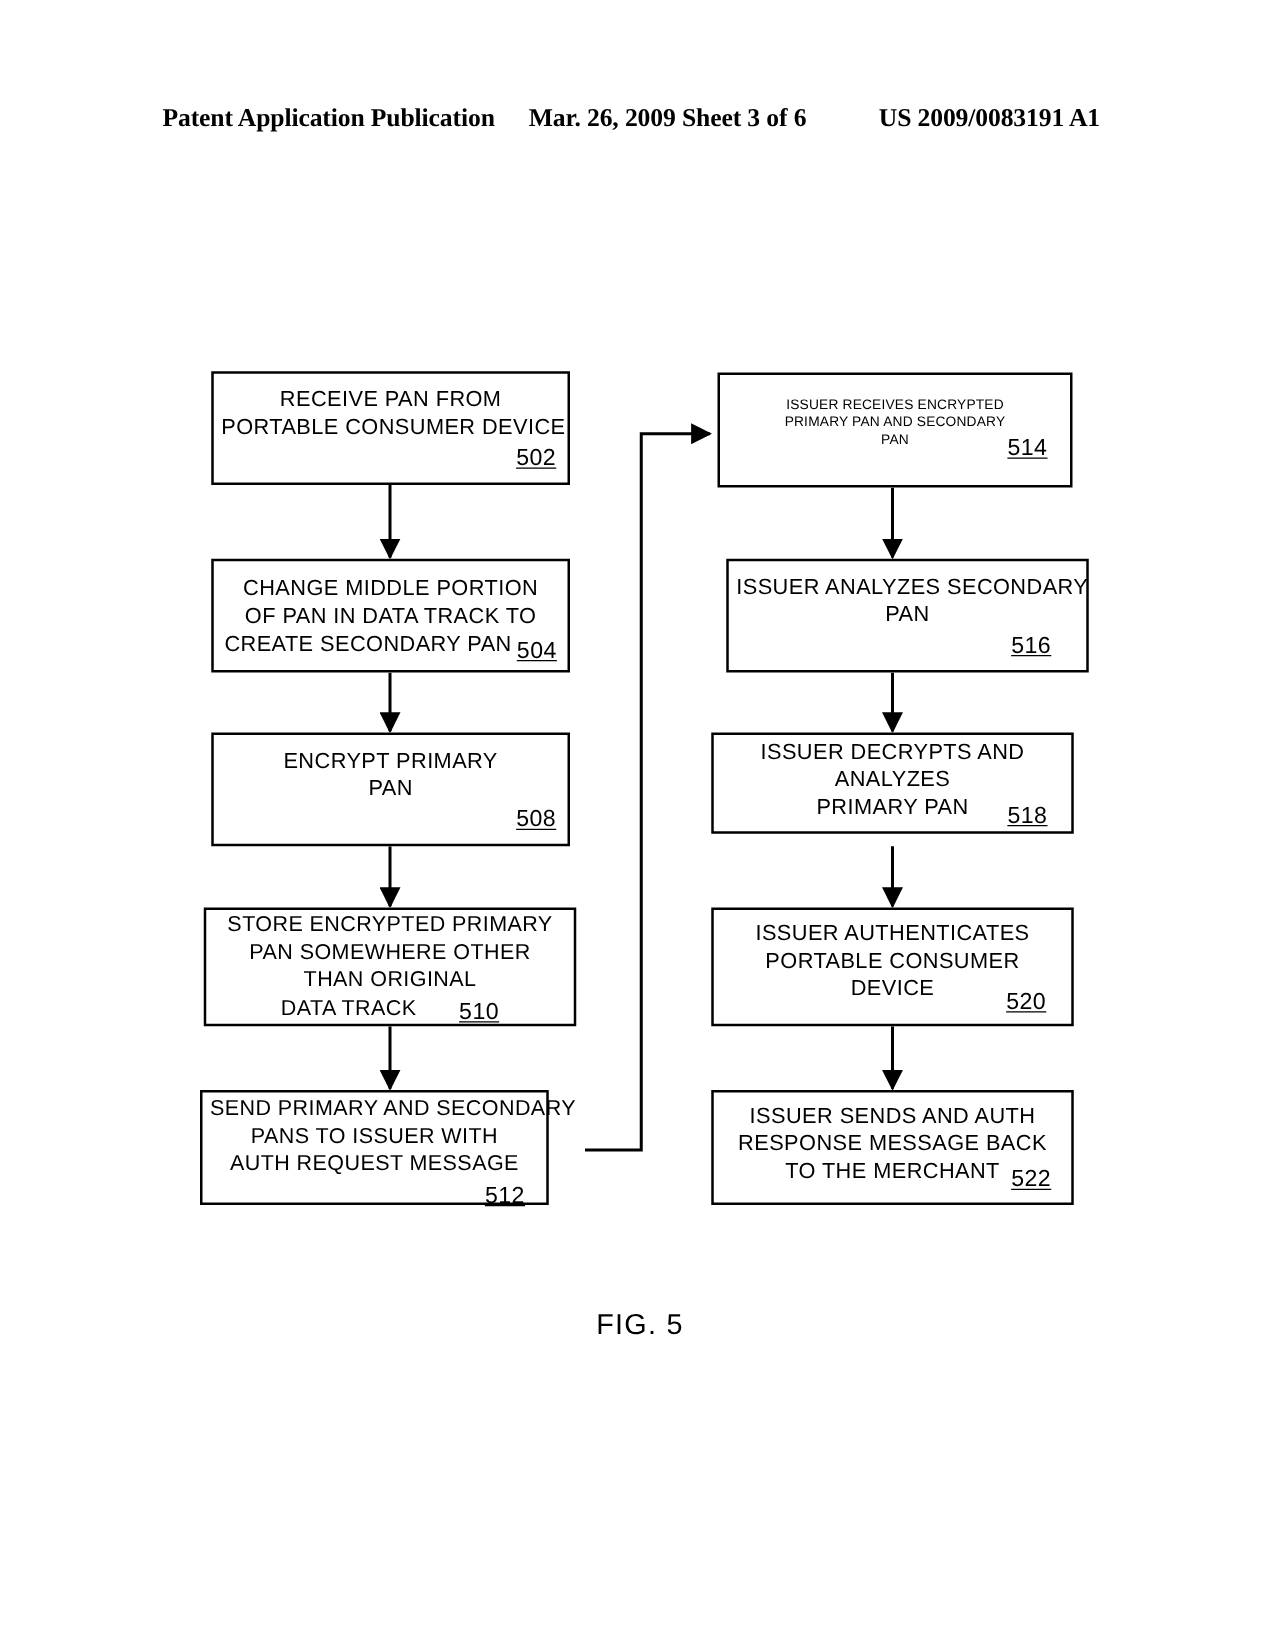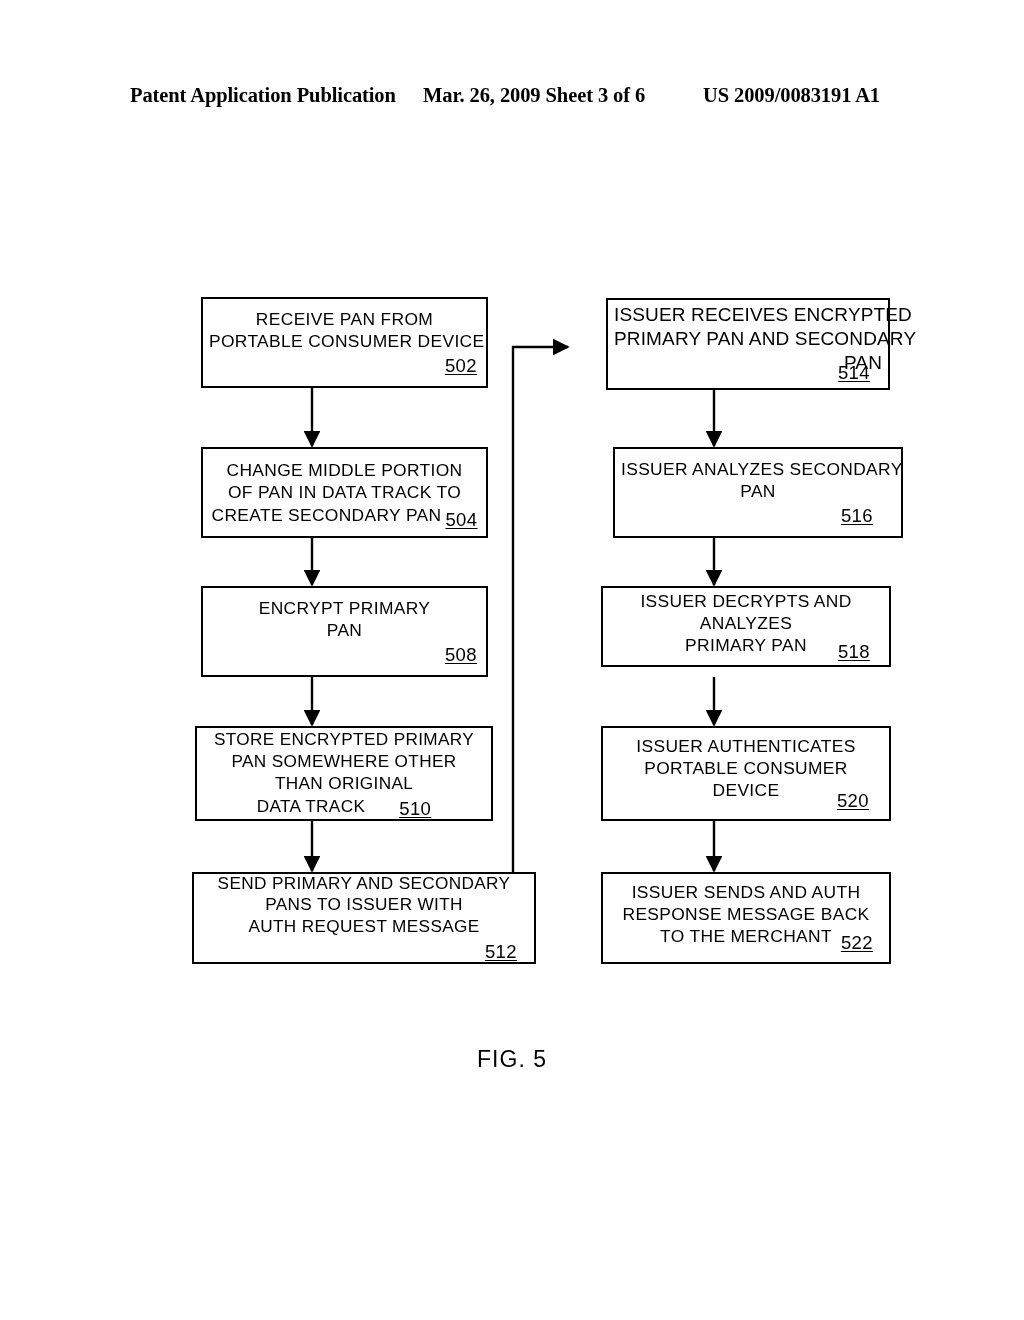--- a/index.html
+++ b/index.html
@@ -50,21 +50,20 @@
     background: #ffffff;
     display: flex;
     flex-direction: column;
     justify-content: center;
     align-items: center;
     text-align: center;
     font-size: 17.4px;
     line-height: 1.27;
     letter-spacing: 0.35px;
     padding: 2px 6px;
-    margin-left: 32px;
   }
   .fc-box .lines {
     display: block;
     width: 100%;
   }
   .fc-box .ln { display: block; white-space: nowrap; }
 
   
   .fc-box .ref-row {
     display: block;
@@ -85,31 +84,31 @@
     text-underline-offset: 2px;
     font-size: 18.5px;
     letter-spacing: 0.4px;
   }
 
   
   #box-502 { left: 169px; top: 297px;  width: 287px; height: 91px; }
   #box-504 { left: 169px; top: 447px;  width: 287px; height: 91px; }
   #box-508 { left: 169px; top: 586px;  width: 287px; height: 91px; }
   #box-510 { left: 163px; top: 726px;  width: 298px; height: 95px; }
-  #box-512 { left: 160px; top: 872px;  width: 344px; height: 92px; }
+  #box-512 { left: 160px; top: 872px;  width: 279px; height: 92px; justify-content: space-between; }
 
   #box-514 { left: 574px; top: 298px;  width: 284px; height: 92px; }
   #box-516 { left: 581px; top: 447px;  width: 290px; height: 91px; }
   #box-518 { left: 569px; top: 586px;  width: 290px; height: 81px; }
   #box-520 { left: 569px; top: 726px;  width: 290px; height: 95px; }
   #box-522 { left: 569px; top: 872px;  width: 290px; height: 92px; }
 
   
   #box-510 .lines, #box-512 .lines { font-size: 17.2px; }
-  #box-514 .lines { font-size: 19px; letter-spacing: 0.15px; text-align: right; }
+  #box-514 .lines { font-size: 11px; letter-spacing: 0.15px; }
 
   
   .fig-caption {
     position: absolute;
     left: 0;
     top: 1046px;
     width: 1024px;
     text-align: center;
     font-size: 23px;
     letter-spacing: 1px;

